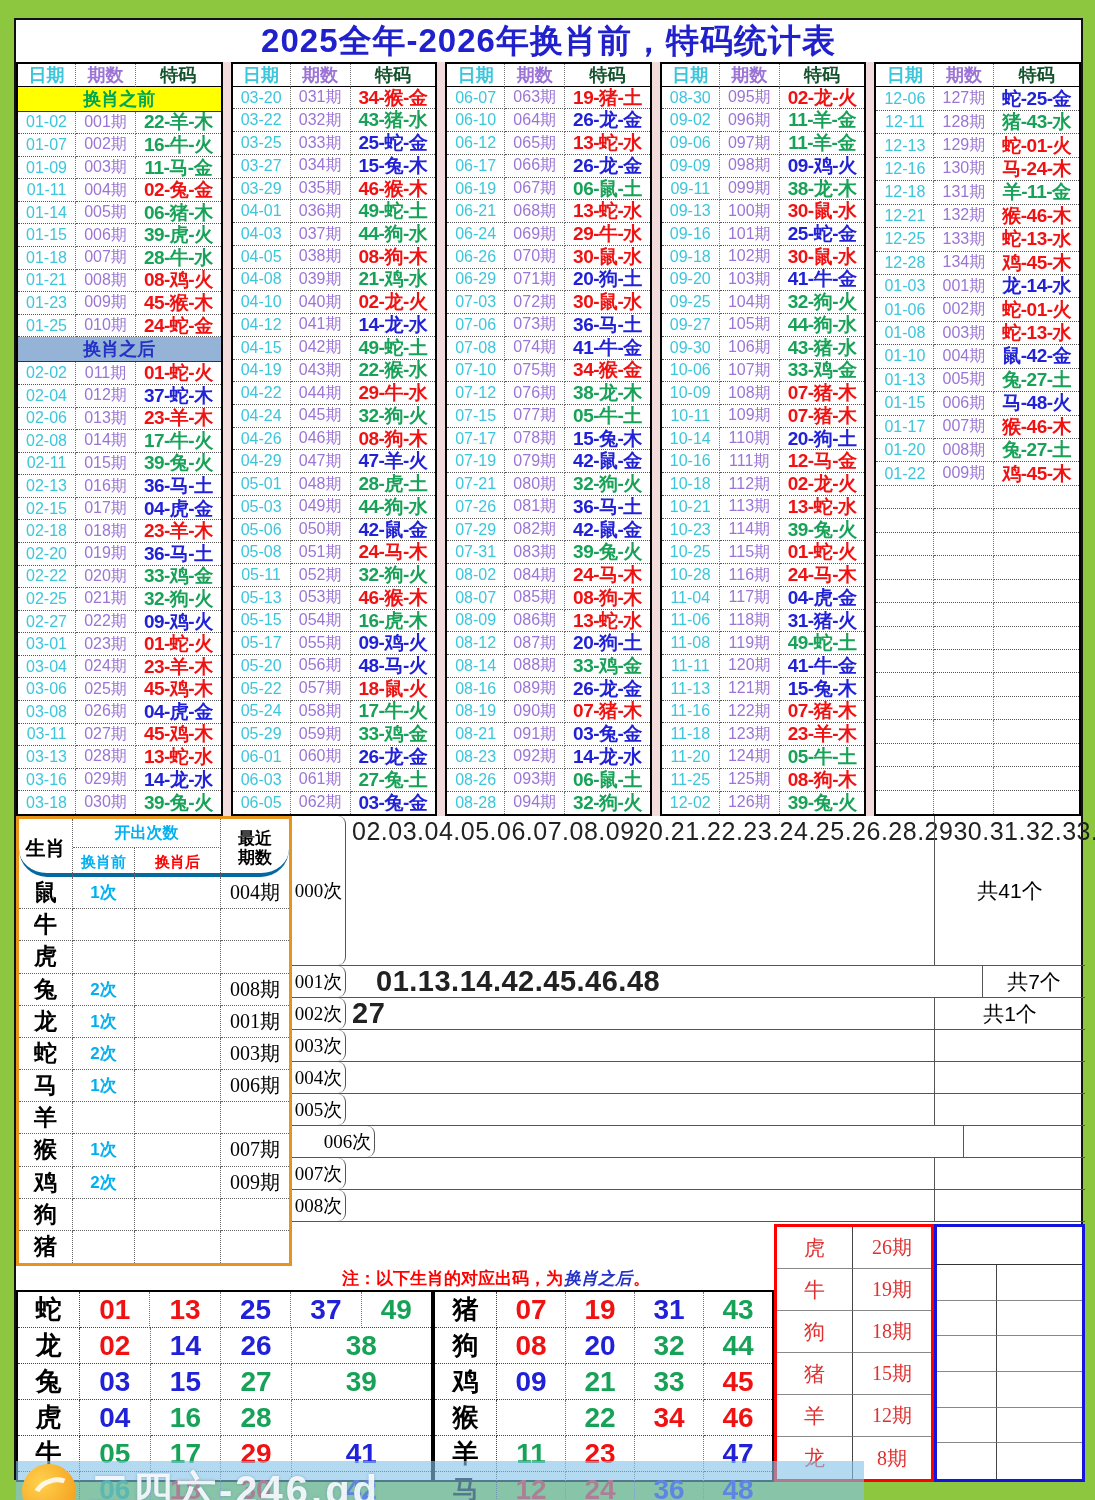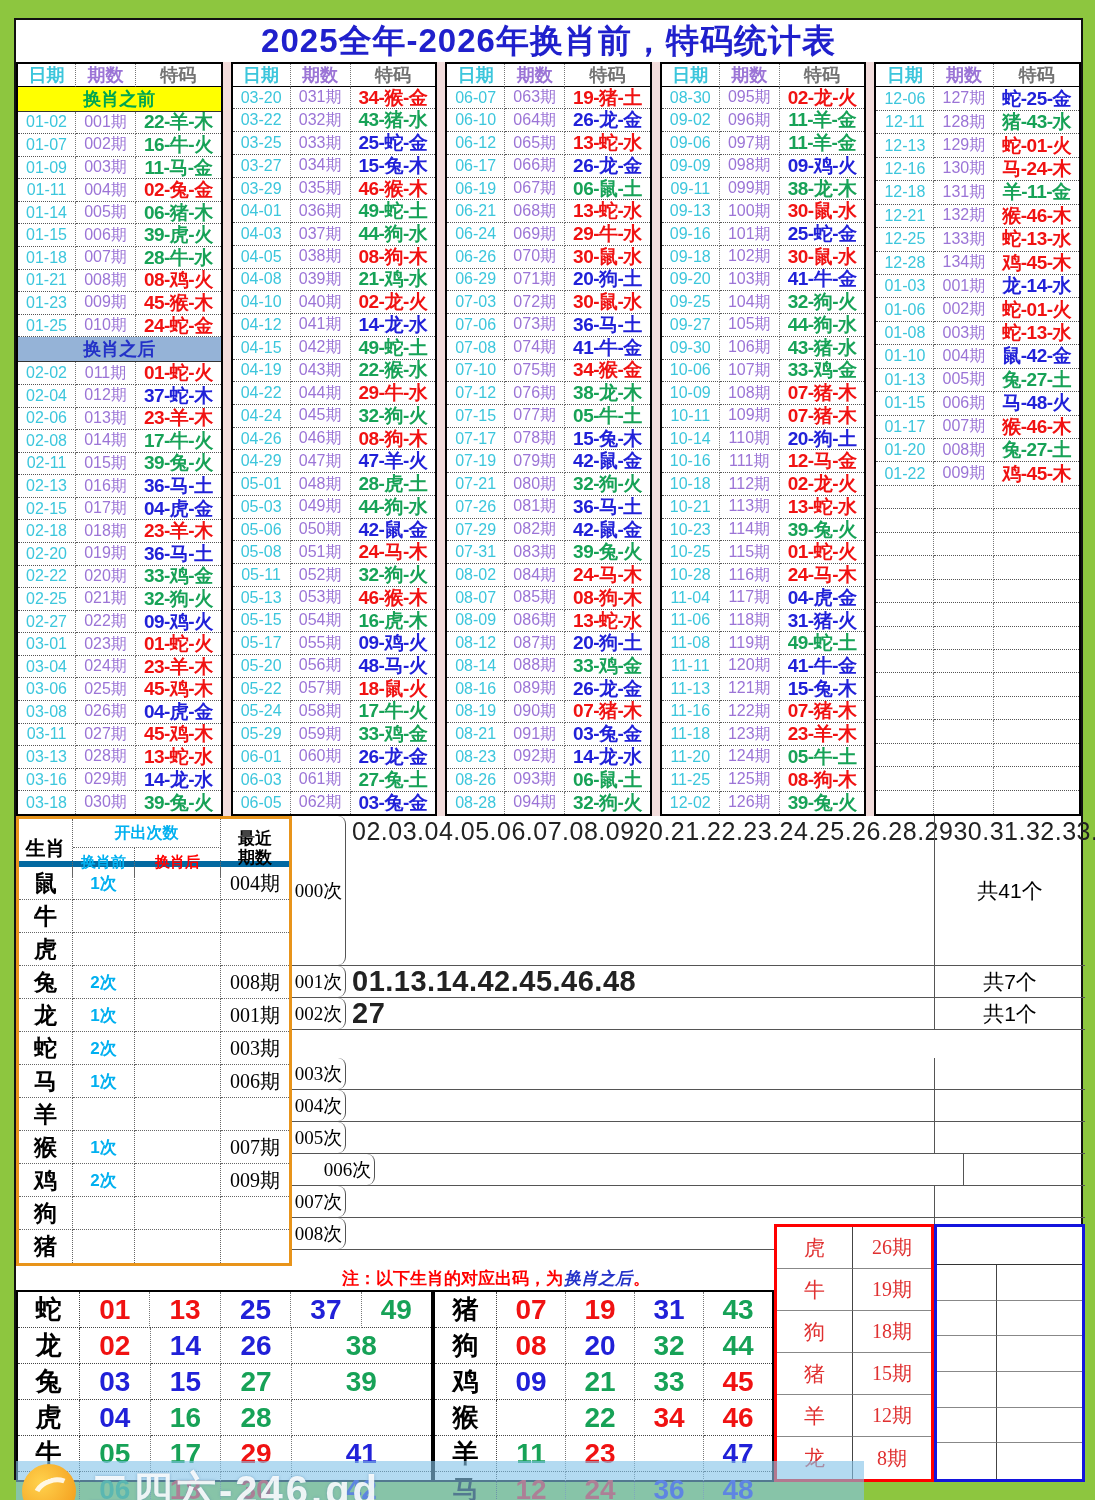--- a/index.html
+++ b/index.html
@@ -21,35 +21,35 @@
   .upper{position:absolute;left:0;top:42px;width:1065px;height:754px;background:var(--pink);
          display:flex;gap:8px;}
   .group{flex:1;background:#fff;border:2px solid #000;display:flex;flex-direction:column;}
   .row{flex:1;display:grid;grid-template-columns:58px 60px 1fr;min-height:0;}
   .row > div{display:flex;align-items:center;justify-content:center;overflow:hidden;
              border-bottom:1px dotted #555;white-space:nowrap;}
   .row > div:nth-child(1){border-right:1px dotted #777;}
   .row > div:nth-child(2){border-right:1px dotted #777;}
   .row:last-child > div{border-bottom:none;}
   .hrow > div{border-bottom:1px solid #000;font-weight:bold;font-size:18px;}
-  .h-date{color:var(--cyan);font-family:Liberation Mono, monospace;} .h-period{color:var(--purple);} .h-code{color:#737373;}
+  .h-date{color:var(--cyan);font-family:Liberation Mono, monospace;} .h-period{color:var(--purple);} .h-code{color:#14532d;}
   .d{color:var(--cyan);font-size:16px;}
   .p{color:var(--purple);font-size:16px;}
   .v{font-size:19px;font-weight:bold;letter-spacing:-0.5px;}
   .secrow{display:flex;} 
   .secrow > div{flex:1;display:flex;align-items:center;justify-content:center;
                 font-size:18px;font-weight:bold;border-bottom:1px solid #333;}
   .sec-before{background:var(--yellow);color:var(--beforetx);}
   .sec-after{background:var(--afterbg);color:var(--aftertx);}
   .w-red{color:var(--red);} .w-blue{color:var(--blue);} .w-green{color:var(--green);}
   
   .stats{position:absolute;left:0;top:796px;width:276px;height:450px;border:3px solid var(--orange);
          background:#fff;display:flex;flex-direction:column;}
-  .stats-head{height:48px;display:grid;grid-template-columns:54px 62px 86px 1fr;
-              grid-template-rows:29px 29px;border-bottom:6px solid #0369a1;}
+  .stats-head{height:58px;display:grid;grid-template-columns:54px 62px 86px 1fr;
+              grid-template-rows:29px 29px;border-bottom:4px solid #0369a1;border-radius:28px;}
   .stats-head > div{display:flex;align-items:center;justify-content:center;font-weight:bold;}
   .sh-zodiac{grid-row:1/3;font-size:20px;border-right:1px dotted #666;}
   .sh-kaichu{grid-column:2/4;color:var(--statcyan);font-size:16px;border-right:1px dotted #666;border-bottom:1px dotted #666;}
   .sh-recent{grid-row:1/3;grid-column:4;font-size:17px;flex-direction:column;line-height:19px;}
   .sh-before{color:var(--statcyan);font-size:15px;border-right:1px dotted #666;}
   .sh-after{color:#f00;font-size:15px;border-right:1px dotted #666;}
   .stats-row{flex:1;display:grid;grid-template-columns:54px 62px 86px 1fr;}
   .stats-row > div{display:flex;align-items:center;justify-content:center;border-bottom:1px dotted #666;}
   .stats-row:last-child > div{border-bottom:none;}
   .stats-row > div:nth-child(-n+3){border-right:1px dotted #666;}
@@ -1029,35 +1029,35 @@
       <div class="crow" style="height: 150px;">
         <div class="clabel">000次</div>
         <div class="cnums">
           <div class="line">02.03.04.05.06.07.08.09</div>
           <div class="line">20.21.22.23.24.25.26.28.29</div>
           <div class="line">30.31.32.33.34.35.36.37.38.39</div>
           <div class="line">40.41.43.44.45.46.47.48.49</div>
         </div>
         <div class="ctotal">共41个</div>
       </div>
-      <div class="crow big" style="height: 32px;">
+      <div class="crow big" style="height: 32px; gap: 24px;">
         <div class="clabel">001次</div>
         <div class="cnums">
           <div class="line">01.13.14.42.45.46.48</div>
         </div>
         <div class="ctotal">共7个</div>
       </div>
       <div class="crow big" style="height: 32px;">
         <div class="clabel">002次</div>
         <div class="cnums">
           <div class="line">27</div>
         </div>
         <div class="ctotal">共1个</div>
       </div>
-      <div class="crow" style="height: 32px; margin-top: 28px;">
+      <div class="crow" style="height: 32px;">
         <div class="clabel">003次</div>
         <div class="cnums"></div>
         <div class="ctotal"></div>
       </div>
       <div class="crow" style="height: 32px;">
         <div class="clabel">004次</div>
         <div class="cnums"></div>
         <div class="ctotal"></div>
       </div>
       <div class="crow" style="height: 32px;">

